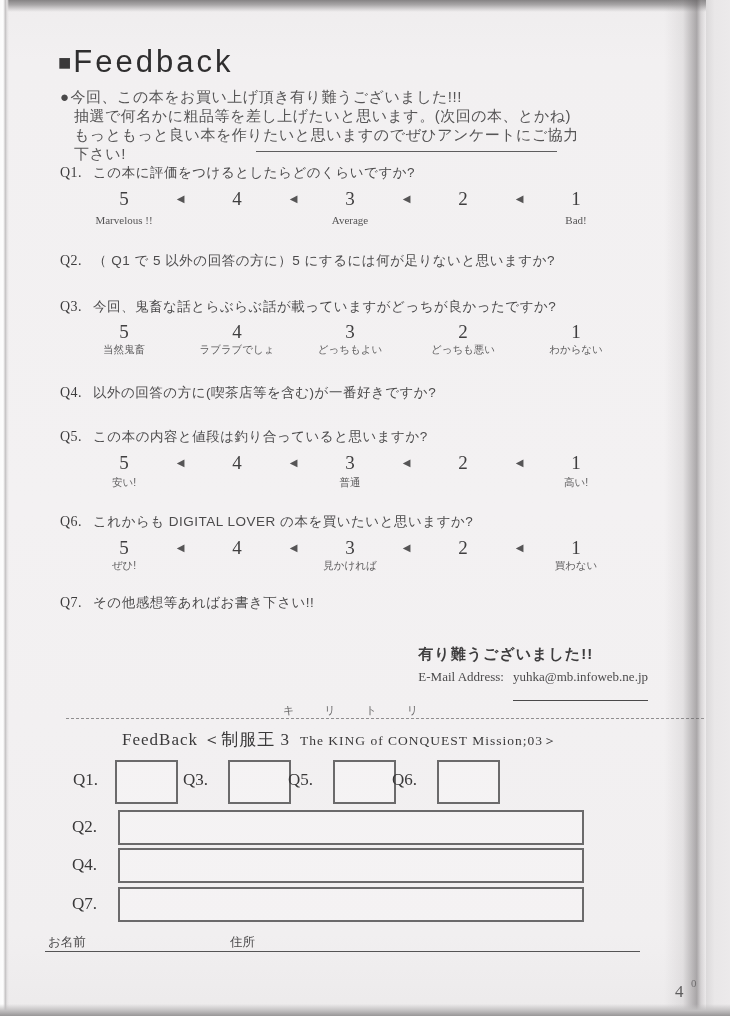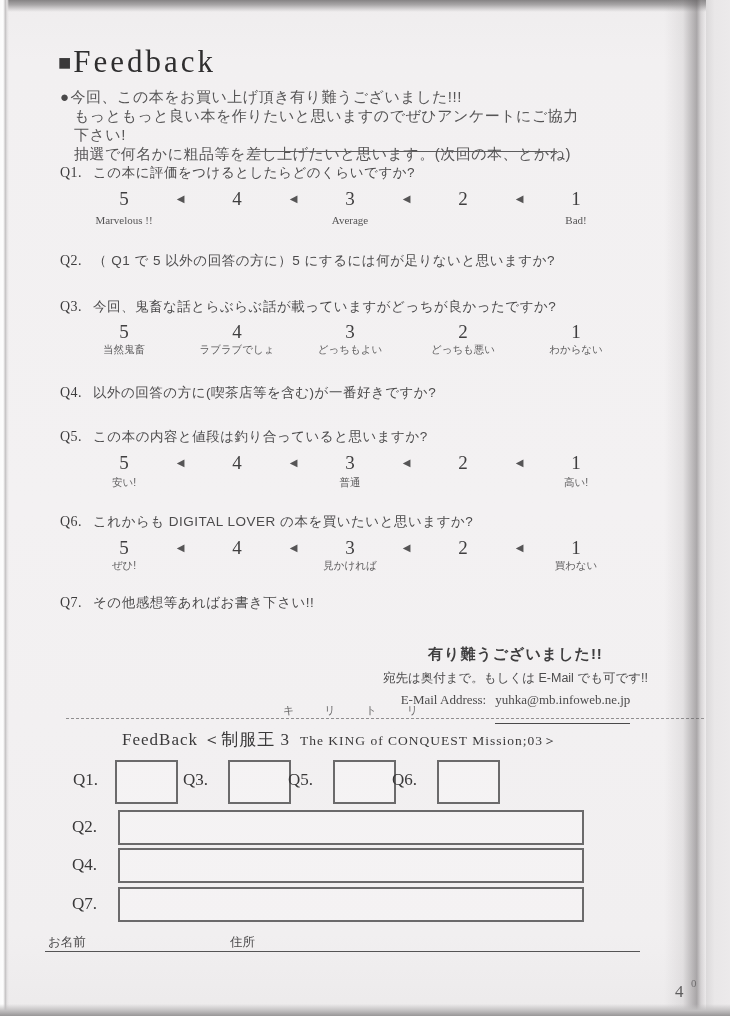--- a/index.html
+++ b/index.html
@@ -20,42 +20,42 @@
     background:linear-gradient(90deg,#fbfbfb 0%,#fdfdfd 35%,#c6c4c5 60%,#e3e1e2 78%,rgba(242,240,241,0) 100%)}
   .page-curl{position:absolute;top:0;bottom:0;left:664px;width:42px;
     background:linear-gradient(90deg,rgba(210,206,208,0) 0%,rgba(150,146,148,0.16) 45%,rgba(105,101,103,0.52) 78%,rgba(160,156,158,0.32) 88%,rgba(210,206,208,0.08) 100%)}
   .edge-right{position:absolute;top:0;bottom:0;right:0;width:24px;
     background:linear-gradient(90deg,#dbd9da 0%,#e9e7e8 35%,#eceaeb 100%)}
   .edge-bottom{position:absolute;bottom:0;left:0;right:0;height:12px;
     background:linear-gradient(0deg,#989697 0%,#c2c0c1 45%,rgba(242,240,241,0) 100%)}
   
   .header{position:absolute;top:44px;left:58px;white-space:nowrap}
   .header .sq{font-size:22px;color:#3a393a;vertical-align:2px;margin-right:2px}
-  .header .ttl{font-family:Liberation Serif, serif;font-size:31px;
+  .header .ttl{font-family:Liberation Sans, sans-serif;font-size:31px;
     letter-spacing:3px;color:#2f2e2f}
   .intro{position:absolute;top:87px;left:60px;width:520px;font-size:15px;
     line-height:19px;color:#565556;letter-spacing:0.5px}
   .intro .bullet{color:#4a494a;margin-right:1px}
   .intro .indent{padding-left:14px}
   .intro-rule{position:absolute;top:151px;left:256px;width:301px;border-top:1.5px solid #5e5d5e}
   
   .q{position:absolute;left:60px;white-space:nowrap;font-size:13.5px;color:#4c4b4c;letter-spacing:0.5px}
   .q .qid{font-family:"Liberation Serif","DejaVu Serif",serif;font-size:14px;color:#3c3b3c;
     display:inline-block;min-width:33px}
   .scale{position:absolute;left:124px;width:452px;height:24px}
   .scale .num{position:absolute;transform:translateX(-50%);
     font-family:"Liberation Serif","DejaVu Serif",serif;font-size:19px;color:#403f40}
   .scale .arr{position:absolute;transform:translateX(-50%);top:5px;font-size:10px;color:#565556}
   .slabels{position:absolute;left:124px;width:452px;height:16px;font-size:10.5px;color:#5b5a5b}
   .slabels span{position:absolute;transform:translateX(-50%);white-space:nowrap}
   .slabels .en{font-family:"Liberation Serif","DejaVu Serif",serif;font-size:11px;color:#555455}
   .x0{left:0}.x25{left:25%}.x50{left:50%}.x75{left:75%}.x100{left:100%}
   .x12{left:12.5%}.x37{left:37.5%}.x62{left:62.5%}.x87{left:87.5%}
   
-  .thanks{position:absolute;top:645px;right:82px;text-align:center;white-space:nowrap}
+  .thanks{position:absolute;top:645px;right:82px;text-align:left;white-space:nowrap}
   .thanks .t1{font-size:15px;font-weight:bold;color:#3e3d3e;letter-spacing:1px}
   .thanks .t2{font-size:12.5px;margin-top:6px;color:#4c4b4c}
   .thanks .t3{font-family:"Liberation Serif","DejaVu Serif",serif;font-size:13px;
     margin-top:5px;color:#4c4b4c}
   .thanks .email{border-bottom:1px solid #4a494a;padding-bottom:16px;margin-left:9px}
   
   .kiri-text{position:absolute;top:703px;left:283px;font-size:11px;letter-spacing:30px;color:#6a696a}
   .kiri-line{position:absolute;top:718px;left:66px;width:648px;border-top:1px dashed #8f8e8f}
   .form-title{position:absolute;top:728px;left:122px;white-space:nowrap;
     font-family:"Liberation Serif","DejaVu Serif",serif;color:#3a393a}
@@ -78,22 +78,22 @@
 <body>
 
 <div class="paper">
 
   <div class="header">
     <span class="sq">■</span><span class="ttl">Feedback</span>
   </div>
 
   <div class="intro">
     <div><span class="bullet">●</span><span>今回、この本をお買い上げ頂き有り難うございました!!!</span></div>
+    <div class="indent">抽選で何名かに粗品等を差し上げたいと思います。(次回の本、とかね)</div>
     <div class="indent">もっともっと良い本を作りたいと思いますのでぜひアンケートにご協力下さい!</div>
-    <div class="indent">抽選で何名かに粗品等を差し上げたいと思います。(次回の本、とかね)</div>
   </div>
   <div class="intro-rule"></div>
 
   <div class="q" style="top:164px">
     <span class="qid">Q1.</span><span>この本に評価をつけるとしたらどのくらいですか?</span>
   </div>
   <div class="scale" style="top:188px">
     <span class="num x0">5</span>
     <span class="arr x12">◀</span>
     <span class="num x25">4</span>
@@ -175,21 +175,20 @@
     <span class="x50">見かければ</span>
     <span class="x100">買わない</span>
   </div>
 
   <div class="q" style="top:594px">
     <span class="qid">Q7.</span><span>その他感想等あればお書き下さい!!</span>
   </div>
 
   <div class="thanks">
     <div class="t1">有り難うございました!!</div>
-    <div class="t2">宛先は奥付まで。もしくは E-Mail でも可です!!</div>
     <div class="t3">
       <span>E-Mail Address:</span><span class="email">yuhka@mb.infoweb.ne.jp</span>
     </div>
   </div>
 
   <div class="kiri-text">キリトリ</div>
   <div class="kiri-line"></div>
 
   <div class="form-title">
     <span class="main">FeedBack ＜制服王 3</span><span class="sub">The KING of CONQUEST Mission;03＞</span>

